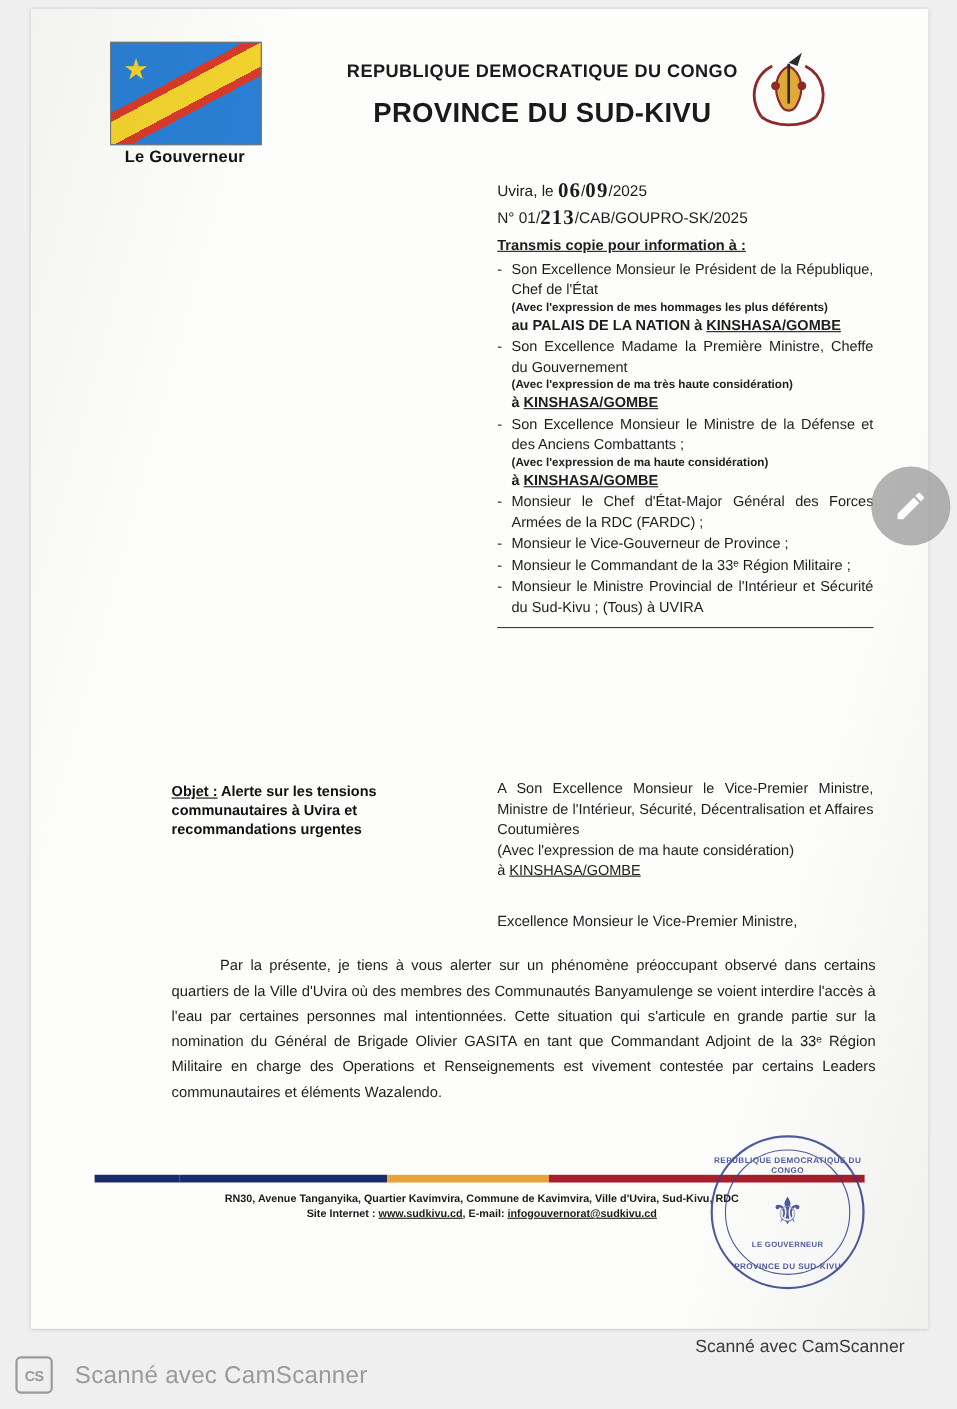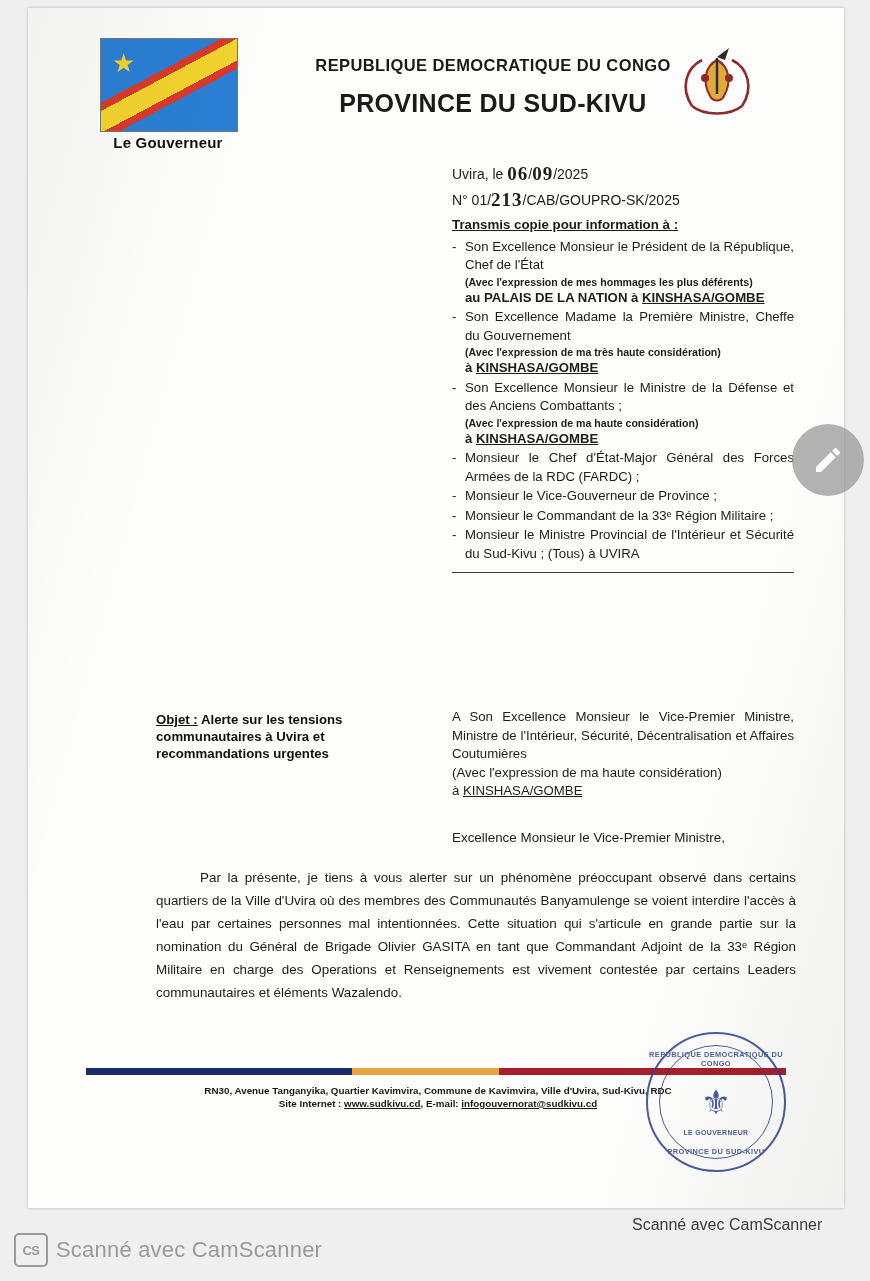--- a/index.html
+++ b/index.html
@@ -133,21 +133,21 @@
     font-family:"Liberation Sans", sans-serif;
   }
   .cs-bar{
     position:absolute;left:0;bottom:0;width:100%;height:62px;
     display:flex;align-items:center;padding-left:14px;
     color:#9a9a9a;
   }
   .cs-logo{
     width:30px;height:30px;border:2px solid #9a9a9a;border-radius:5px;
     display:flex;align-items:center;justify-content:center;
-    font-size:13px;font-weight:bold;letter-spacing:-.5px;margin-right:8px;
+    font-size:13px;font-weight:bold;letter-spacing:-.5px;margin-right:20px;
   }
   .cs-text{font-size:22px;letter-spacing:.2px;}
   .edit-fab{
     position:absolute;right:6px;top:424px;width:72px;height:72px;border-radius:50%;
     background:rgba(150,150,150,.72);
     display:flex;align-items:center;justify-content:center;
     color:#fff;font-size:30px;
   }
 </style>
 </head>

